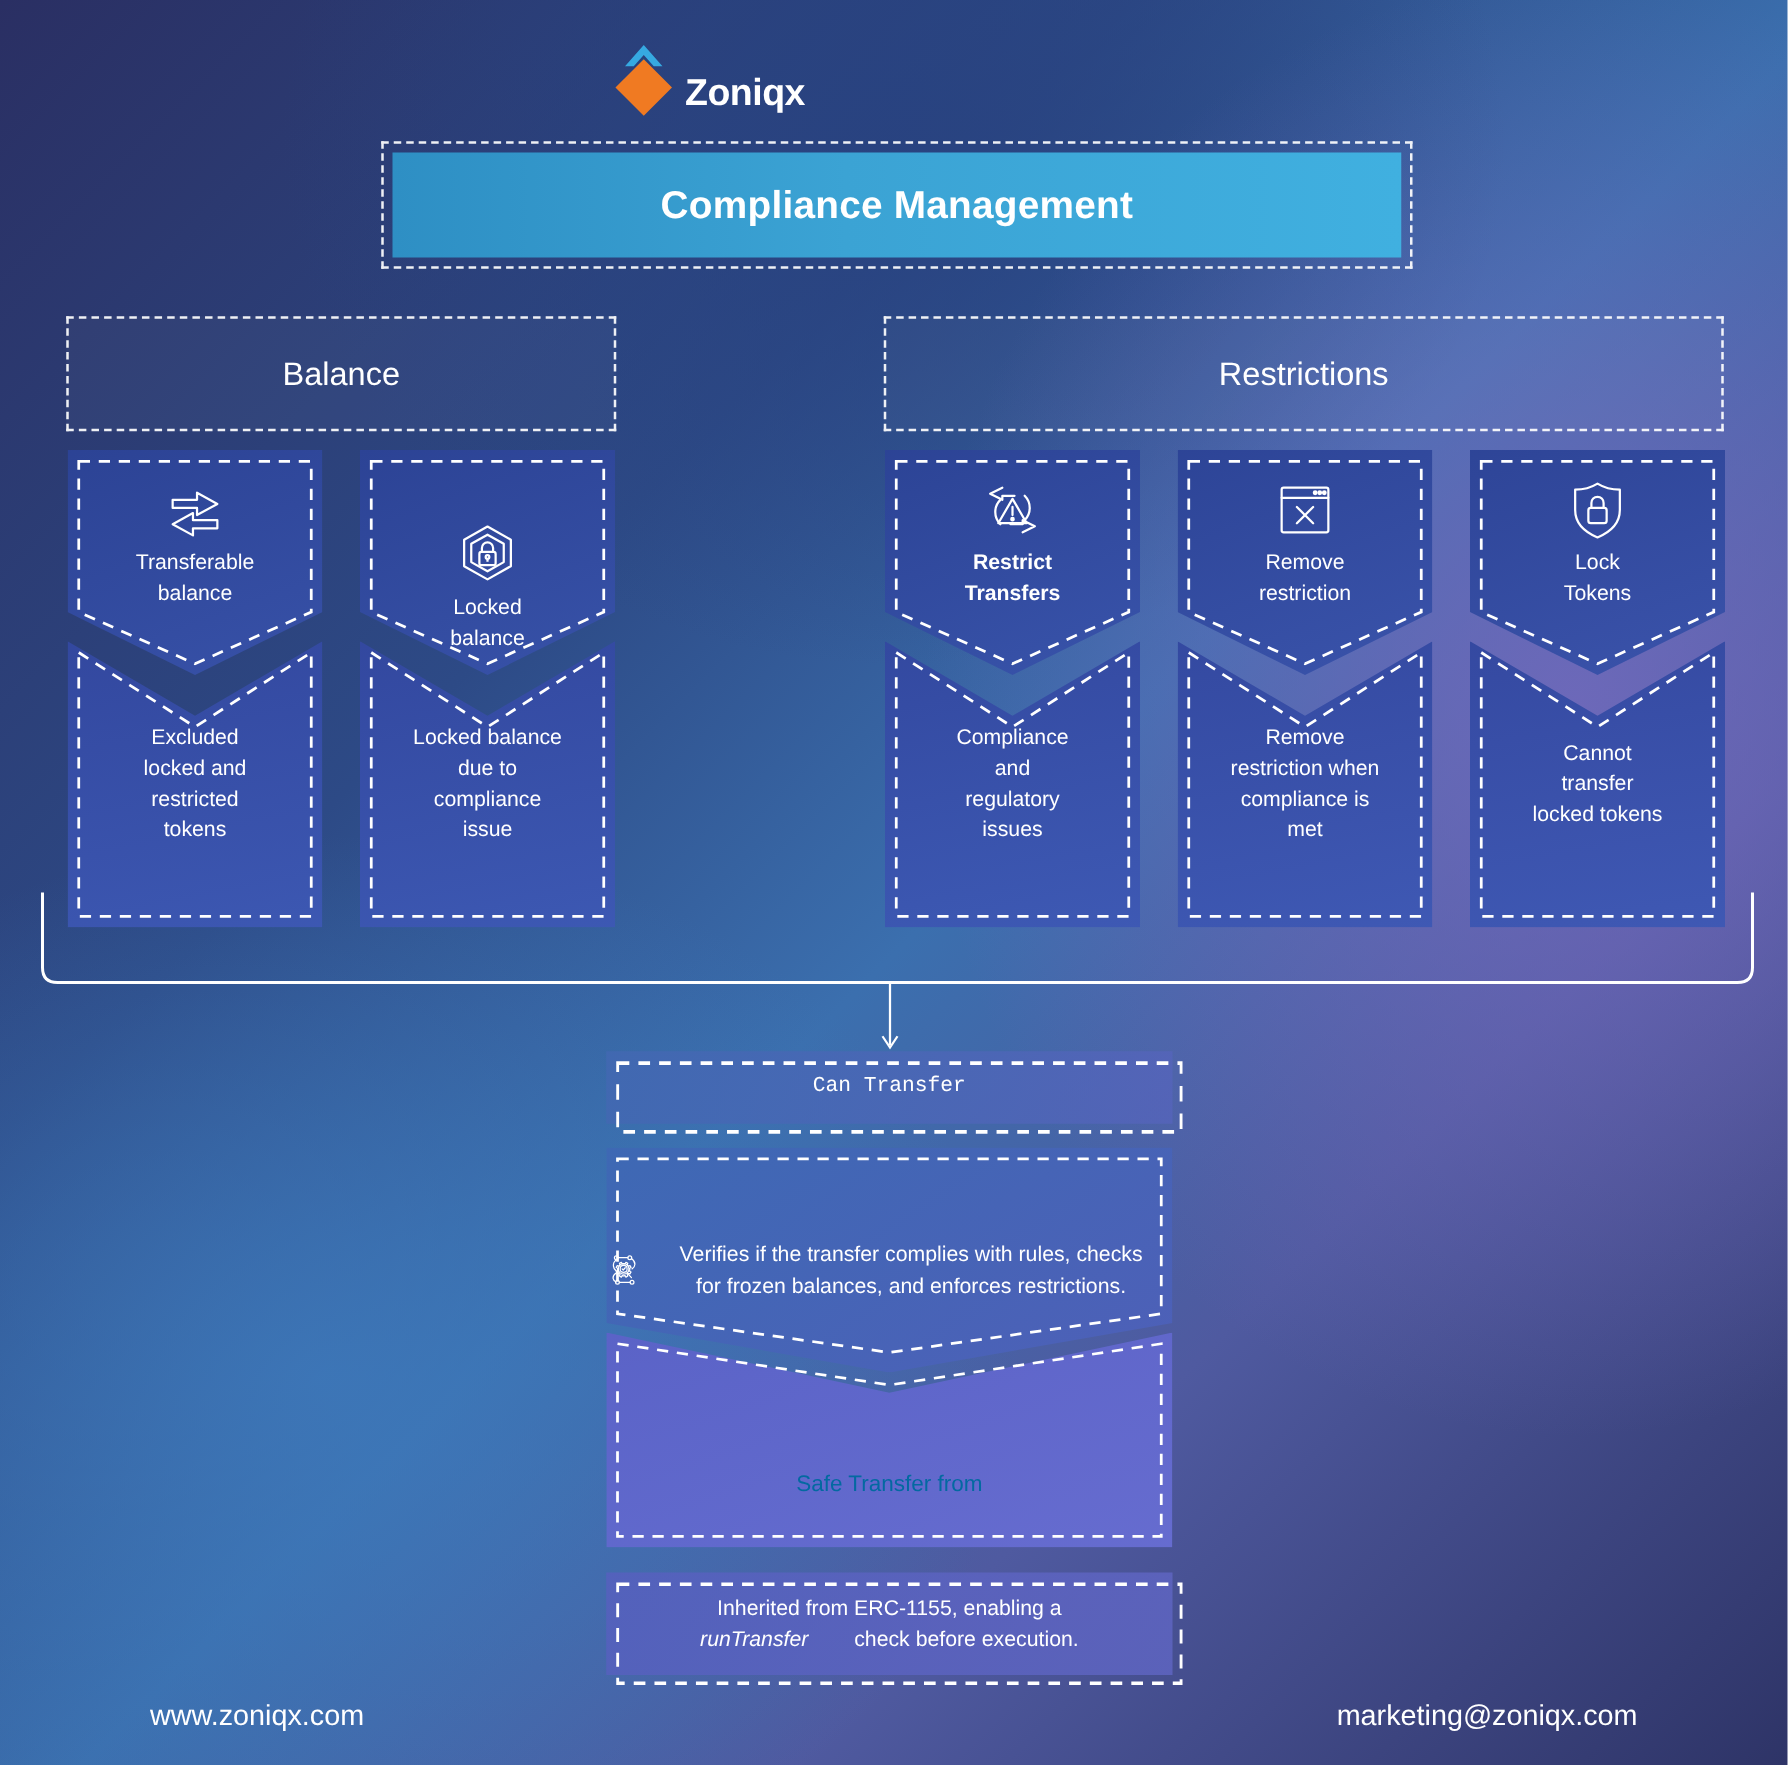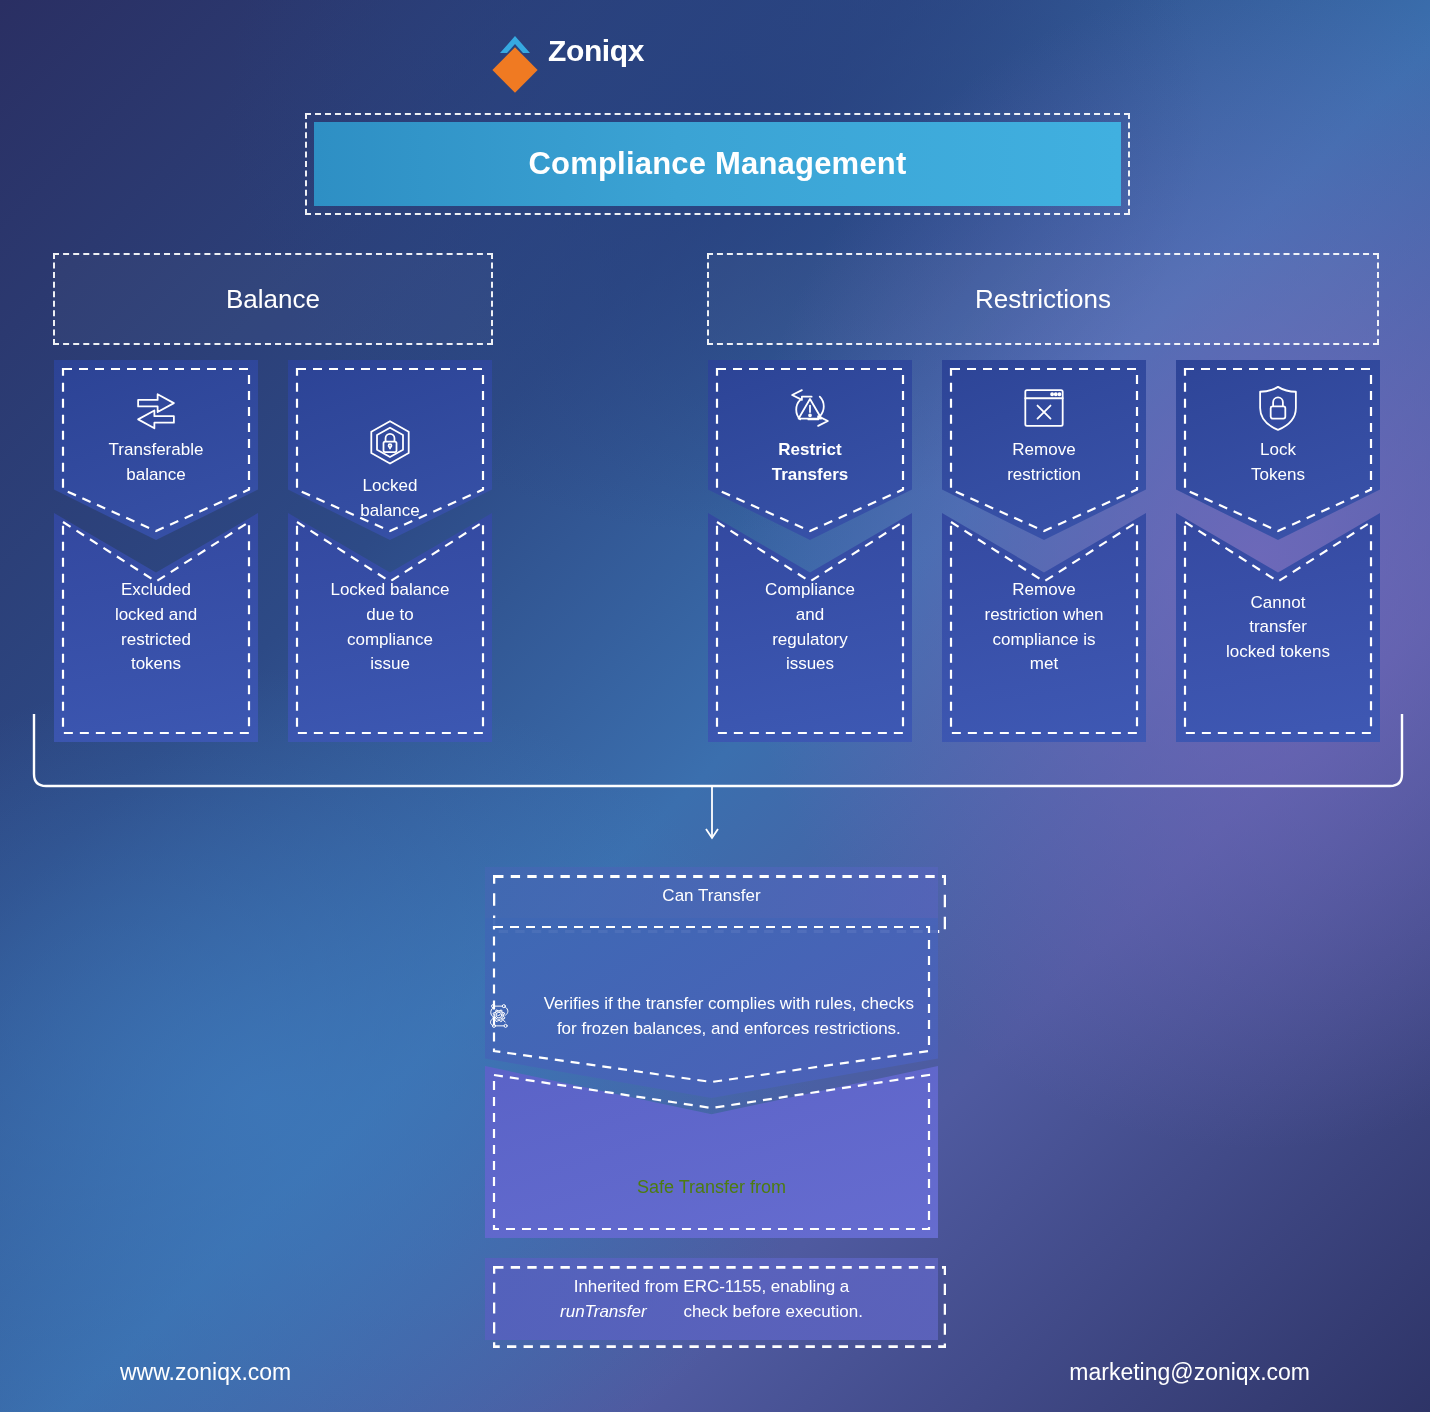--- a/index.html
+++ b/index.html
@@ -11,21 +11,21 @@
       radial-gradient(ellipse 800px 900px at 88% 40%, rgba(118,106,190,0.80) 0%, rgba(118,106,190,0.0) 65%),
       radial-gradient(ellipse 700px 600px at 50% 8%, rgba(40,66,128,0.9) 0%, rgba(40,66,128,0.0) 70%),
       linear-gradient(135deg,#2a2f63 0%, #2d4a86 32%, #3b6fae 52%, #4f5aa0 72%, #2e3467 100%);
     color:#fff;
     position:relative;
     overflow:hidden;
   }
   .stage{ position:relative; width:1430px; height:1412px; }
 
   
-  .logo{ position:absolute; left:0; top:34px; width:1138px; display:flex; align-items:flex-start; justify-content:center; gap:12px; }
+  .logo{ position:absolute; left:0; top:34px; width:1138px; display:flex; align-items:flex-end; justify-content:center; gap:12px; }
   .logo-mark{ position:relative; width:42px; height:58px; }
   .logo-chev{ position:absolute; left:4px; top:0; width:34px; height:30px; }
   .logo-dia{ position:absolute; left:5px; top:20px; width:32px; height:32px; background:#f07a22; transform:rotate(45deg); }
   .logo-text{ font-size:30px; font-weight:bold; letter-spacing:-0.4px; color:#ffffff; }
 
   
   .header-outer{ position:absolute; left:305px; top:113px; width:825px; height:102px;
     border:2px dashed rgba(255,255,255,0.92); padding:7px; }
   .header-inner{ width:100%; height:100%;
     background:linear-gradient(90deg,#2e8fc4 0%, #3ba3d4 45%, #40b0e0 100%);
@@ -66,41 +66,41 @@
   .bracket path{ fill:none; stroke:#ffffff; stroke-width:2.4; }
   .arrow{ position:absolute; left:697px; top:786px; width:30px; height:60px; }
   .arrow path{ fill:none; stroke:#ffffff; stroke-width:1.8; }
 
   
   .flowbox{ position:absolute; background:rgba(76,96,178,0.60); }
   .flowbox .inner-dash{ position:absolute; left:8px; top:8px; right:8px; bottom:8px; }
   .flowbox .fb-text{ position:absolute; inset:0; display:flex; align-items:center; justify-content:center; }
   .flowbox .fb-text span{ font-size:17px; text-align:center; color:#fff; line-height:1.5; padding:0 16px; }
 
-  #can-transfer{ left:485px; top:867px; width:453px; height:58px;
-    background:linear-gradient(100deg, rgba(66,104,178,0.85), rgba(86,100,188,0.75)); }
+  #can-transfer{ left:485px; top:841px; width:453px; height:58px;
+    background:linear-gradient(100deg, rgba(66,104,178,0.85), rgba(86,100,188,0.75));font-family:Liberation Mono, monospace; }
 
   #verify-card{ position:absolute; left:485px; top:918px; width:453px; height:180px;
     background:linear-gradient(150deg, rgba(62,104,180,0.95), rgba(78,96,186,0.92));
     -webkit-clip-path:polygon(0 0,100% 0,100% 78%,50% 100%,0 78%);
     clip-path:polygon(0 0,100% 0,100% 78%,50% 100%,0 78%); }
   #verify-dash{ position:absolute; left:485px; top:918px; width:453px; height:180px; pointer-events:none; }
   #verify-content{ position:absolute; left:485px; top:918px; width:453px; height:180px;
     display:flex; align-items:center; padding-top:16px; gap:6px; }
   #verify-content .pen-icon{ width:54px; height:54px; }
   #verify-content .vtext{ font-size:17px; line-height:1.5; text-align:center; color:#fff; padding:0 18px; }
 
   #safe-card{ position:absolute; left:485px; top:1066px; width:453px; height:172px;
     background:linear-gradient(160deg, rgba(92,98,200,0.95), rgba(104,110,212,0.92));
     -webkit-clip-path:polygon(0 0,50% 28%,100% 0,100% 100%,0 100%);
     clip-path:polygon(0 0,50% 28%,100% 0,100% 100%,0 100%); }
   #safe-dash{ position:absolute; left:485px; top:1066px; width:453px; height:172px; pointer-events:none; }
   #safe-text{ position:absolute; left:485px; top:1136px; width:453px; height:102px;
     display:flex; align-items:center; justify-content:center; }
-  #safe-text span{ font-size:18px; color:#4d7c0f; }
+  #safe-text span{ font-size:18px; color:#0369a1; }
 
   #erc-box{ left:485px; top:1258px; width:453px; height:82px;
     background:linear-gradient(100deg, rgba(86,96,190,0.85), rgba(96,102,196,0.8)); }
   .ital{ font-style:italic; }
 
   
   .footer{ position:absolute; left:0; bottom:26px; width:1430px;
     display:flex; justify-content:space-between; padding:0 120px; }
   .footer span{ font-size:23px; color:#fff; }
 </style>

